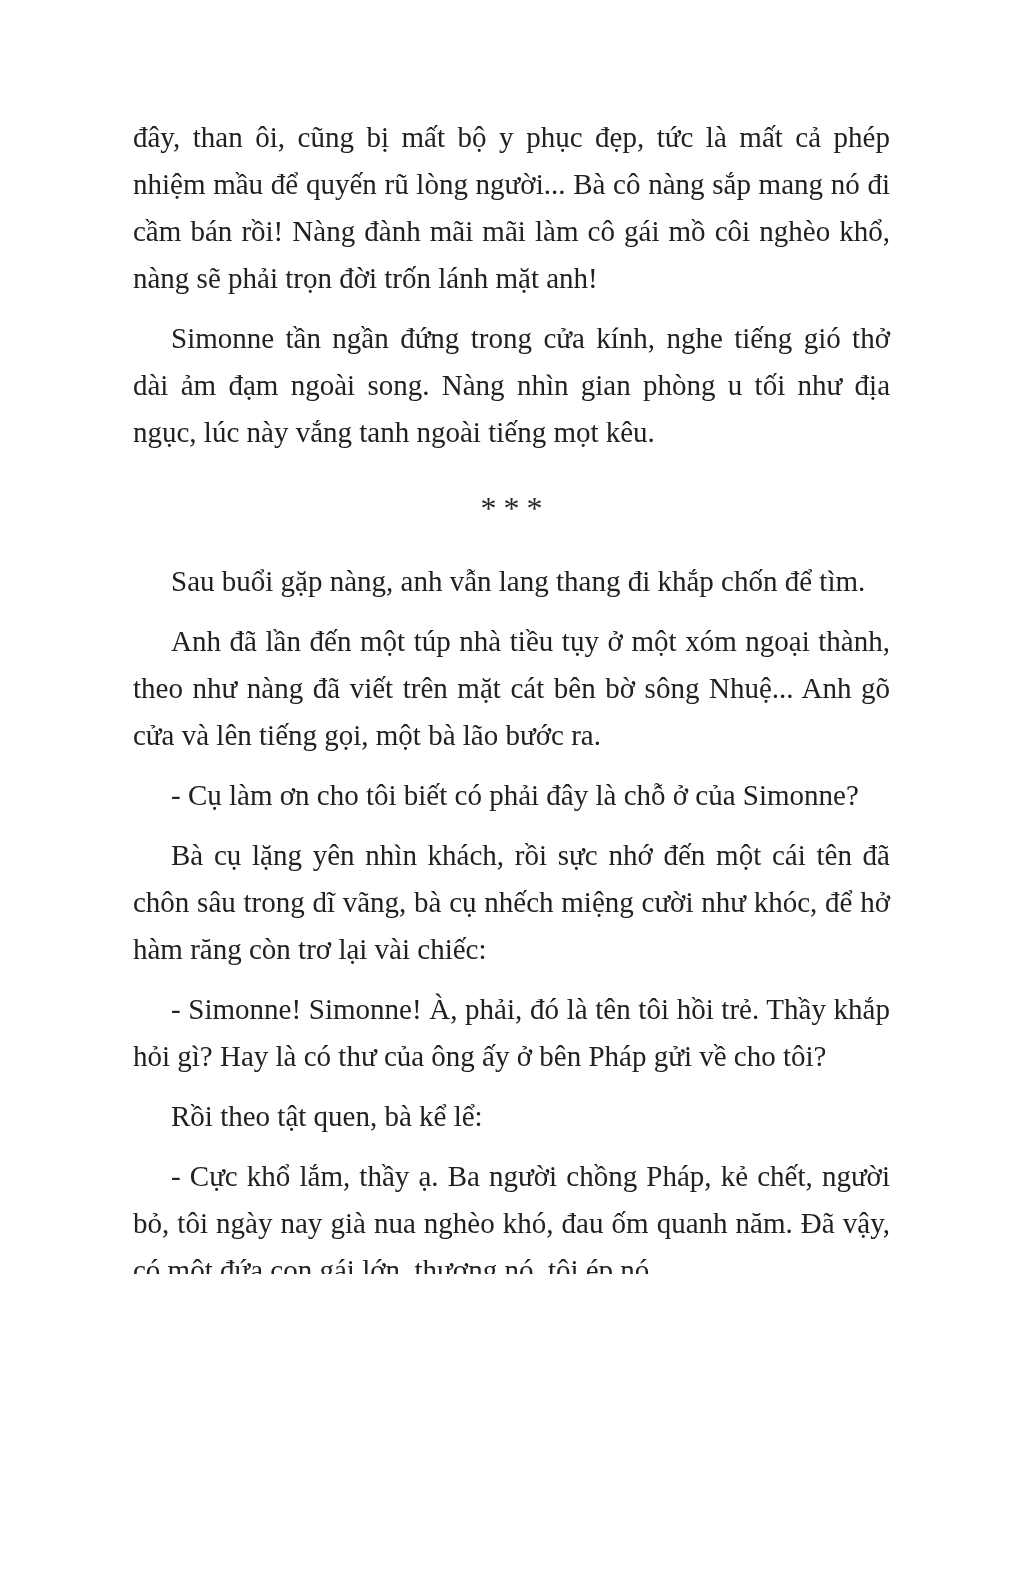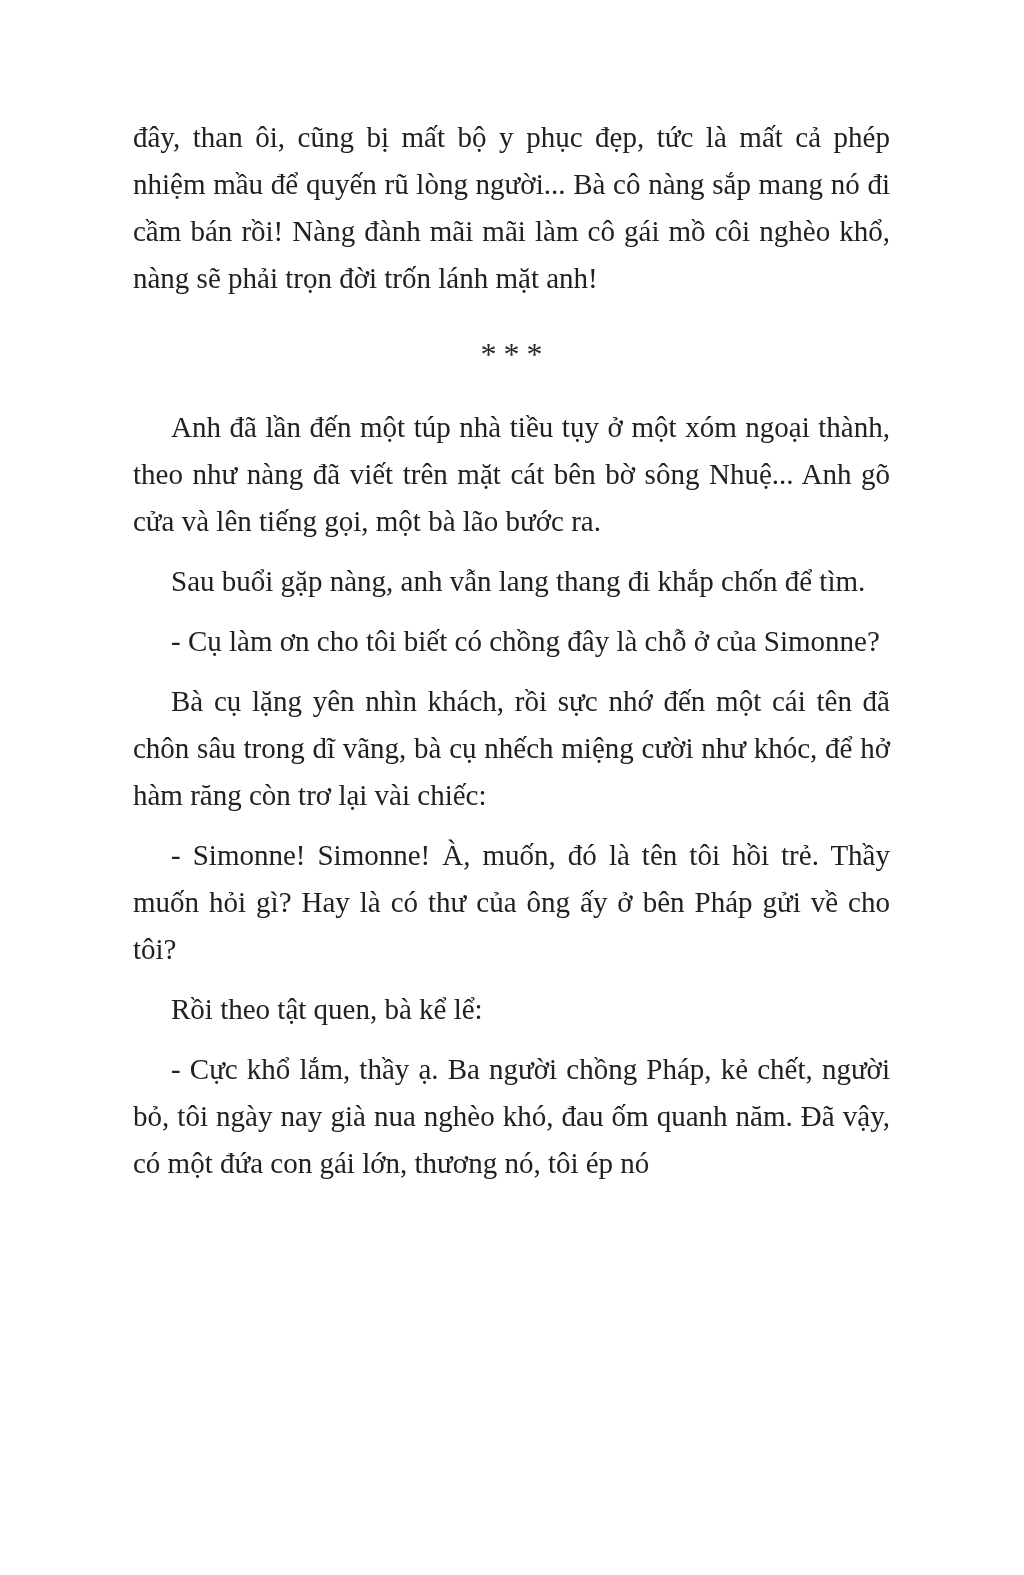--- a/index.html
+++ b/index.html
@@ -67,28 +67,29 @@
     color: #2f2f2f;
     text-align: right;
   }
 </style>
 </head>
 <body>
 
 <div class="page">
   <div class="text-block">
     <p>đây, than ôi, cũng bị mất bộ y phục đẹp, tức là mất cả phép nhiệm mầu để quyến rũ lòng người... Bà cô nàng sắp mang nó đi cầm bán rồi! Nàng đành mãi mãi làm cô gái mồ côi nghèo khổ, nàng sẽ phải trọn đời trốn lánh mặt anh!</p>
+    <p class="indent">Simonne tần ngần đứng trong cửa kính, nghe tiếng gió thở dài ảm đạm ngoài song. Nàng nhìn gian phòng u tối như địa ngục, lúc này vắng tanh ngoài tiếng mọt kêu.</p>
 
     <div class="separator">***</div>
 
+    <p class="indent">Sau buổi gặp nàng, anh vẫn lang thang đi khắp chốn để tìm.</p>
     <p class="indent">Anh đã lần đến một túp nhà tiều tụy ở một xóm ngoại thành, theo như nàng đã viết trên mặt cát bên bờ sông Nhuệ... Anh gõ cửa và lên tiếng gọi, một bà lão bước ra.</p>
-    <p class="indent">Sau buổi gặp nàng, anh vẫn lang thang đi khắp chốn để tìm.</p>
-    <p class="indent">- Cụ làm ơn cho tôi biết có chồng đây là chỗ ở của Simonne?</p>
+    <p class="indent">- Cụ làm ơn cho tôi biết có phải đây là chỗ ở của Simonne?</p>
     <p class="indent">Bà cụ lặng yên nhìn khách, rồi sực nhớ đến một cái tên đã chôn sâu trong dĩ vãng, bà cụ nhếch miệng cười như khóc, để hở hàm răng còn trơ lại vài chiếc:</p>
-    <p class="indent">- Simonne! Simonne! À, muốn, đó là tên tôi hồi trẻ. Thầy muốn hỏi gì? Hay là có thư của ông ấy ở bên Pháp gửi về cho tôi?</p>
+    <p class="indent">- Simonne! Simonne! À, phải, đó là tên tôi hồi trẻ. Thầy khắp hỏi gì? Hay là có thư của ông ấy ở bên Pháp gửi về cho tôi?</p>
     <p class="indent">Rồi theo tật quen, bà kể lể:</p>
     <p class="indent">- Cực khổ lắm, thầy ạ. Ba người chồng Pháp, kẻ chết, người bỏ, tôi ngày nay già nua nghèo khó, đau ốm quanh năm. Đã vậy, có một đứa con gái lớn, thương nó, tôi ép nó</p>
   </div>
 
   <div class="footer">
     <span class="book-title">Truyện thần tiên</span>
     <span class="divider">|</span>
     <span class="page-number">239</span>
   </div>
 </div>

